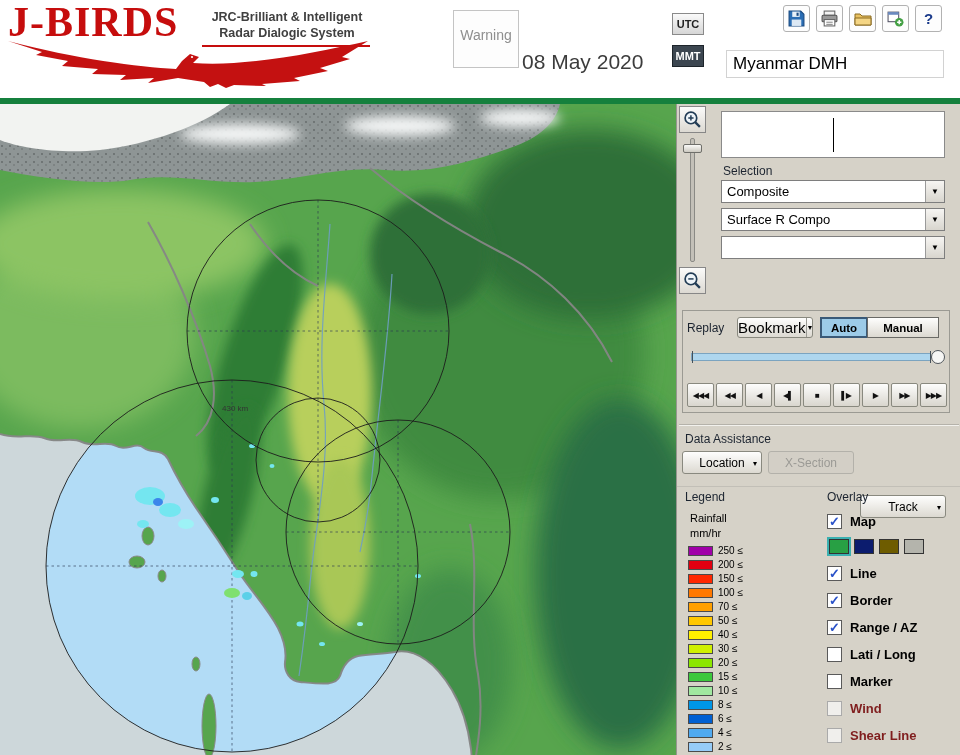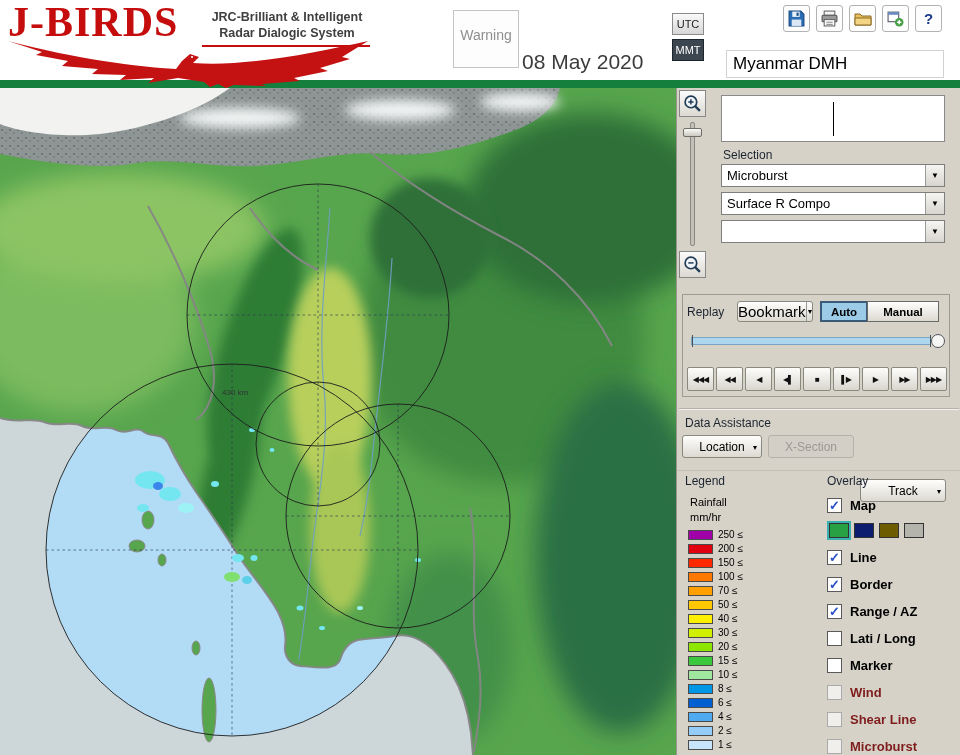--- a/index.html
+++ b/index.html
@@ -3,31 +3,31 @@
 <meta charset="utf-8">
 <style>
   * { margin:0; padding:0; box-sizing:border-box; }
   html,body { width:960px; height:755px; overflow:hidden; }
   body { font-family:"Liberation Sans", sans-serif; background:#fff; }
   button { font-family:inherit; cursor:pointer; }
 
   .app { position:relative; width:960px; height:755px; }
 
   
-  .header { position:relative; width:960px; height:88px; background:#fff; border-bottom:8px solid #15803d; }
+  .header { position:relative; width:960px; height:104px; background:#fff; border-bottom:6px solid #15803d; }
   .logo { position:absolute; left:6px; top:2px; width:366px; height:84px; }
   .logo-title { position:absolute; left:2px; top:-4px; font-family:"Liberation Serif", serif; font-weight:bold; font-size:42px; color:#c60d0d; letter-spacing:1px; }
   .logo-sub { position:absolute; left:196px; top:7px; width:170px; text-align:center; color:#404040; font-weight:bold; font-size:12.5px; line-height:1.3; }
   .logo-rule { position:absolute; left:196px; top:43px; width:168px; height:2px; background:#c60d0d; }
   .eagle { position:absolute; left:0; top:36px; }
   .warning-btn { position:absolute; left:453px; top:10px; width:66px; height:58px; background:#fdfdfd; border:1px solid #c4c4c4; color:#8f8f8f; font-size:14px; display:flex; justify-content:center; align-items:flex-start; padding-top:16px; }
   .clock-time { position:absolute; left:528px; top:0px; font-size:36px; color:#3e3e3e; }
   .clock-date { position:absolute; left:522px; top:50px; font-size:21px; color:#3c3c3c; }
   .tzcol { position:absolute; left:672px; top:13px; width:32px; }
-  .tzbtn { width:32px; height:22px; font-size:11px; font-weight:normal; display:flex; align-items:center; justify-content:center; border:1px solid #8a8a8a; background:linear-gradient(#fafafa,#d6d6d6); color:#222; margin-bottom:4px; padding:0; }
+  .tzbtn { width:32px; height:22px; font-size:11px; font-weight:bold; display:flex; align-items:center; justify-content:center; border:1px solid #8a8a8a; background:linear-gradient(#fafafa,#d6d6d6); color:#222; margin-bottom:10px; padding:0; }
   .tzbtn.sel { background:#3c4650; color:#fff; border-color:#1d242a; }
   .toolbar { position:absolute; left:783px; top:5px; display:flex; gap:6px; }
   .tbtn { width:27px; height:27px; border:1px solid #b2b2b2; border-radius:3px; background:#fdfdfd; display:flex; align-items:center; justify-content:center; padding:0; }
   .help-glyph { font-size:15px; font-weight:bold; color:#1a3a8a; }
   .station { position:absolute; left:726px; top:50px; width:218px; height:28px; background:#fff; border:1px solid #d2d2d2; font-size:17px; color:#000; display:flex; align-items:center; padding-left:6px; }
 
   
   .content { display:flex; width:960px; height:667px; }
   .map { width:676px; height:667px; position:relative; background:#cdd7da; }
   .mapsvg { display:block; }
@@ -307,21 +307,21 @@
           </svg>
         </button>
       </div>
 
       <div class="listbox">
         <div class="caret"></div>
       </div>
 
       <div class="plabel" style="left:46px; top:60px;">Selection</div>
       <div class="dd" style="top:76px;">
-        <div class="ddtext">Microburst</div>
+        <div class="ddtext">Composite</div>
         <div class="ddarrow">▼</div>
       </div>
       <div class="dd" style="top:104px;">
         <div class="ddtext">Surface R Compo</div>
         <div class="ddarrow">▼</div>
       </div>
       <div class="dd" style="top:132px;">
         <div class="ddtext"></div>
         <div class="ddarrow">▼</div>
       </div>

